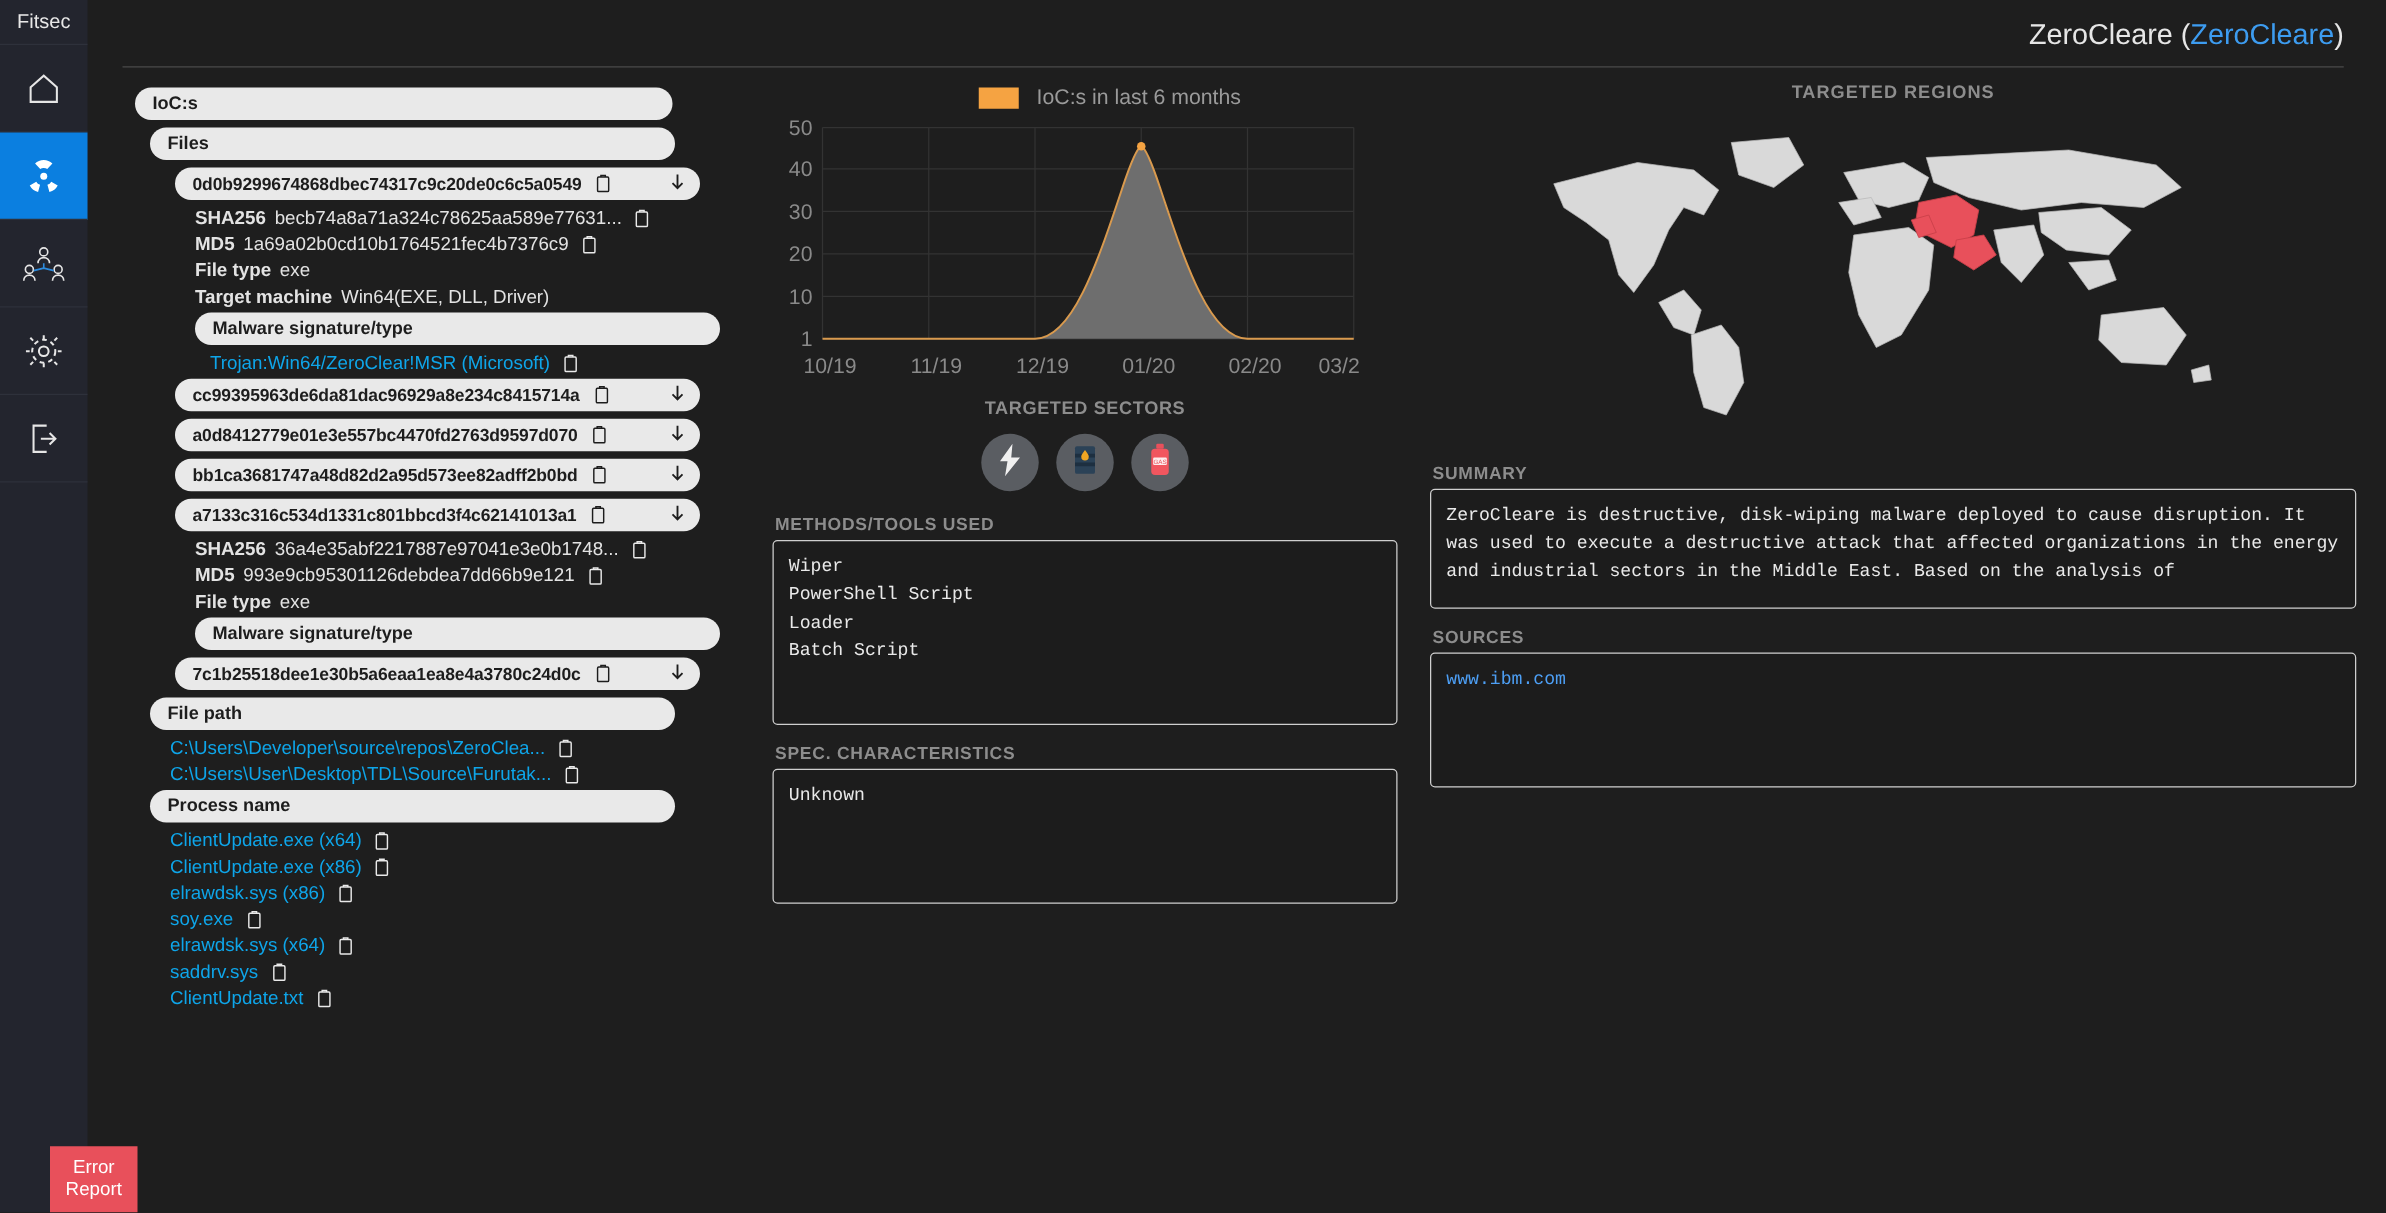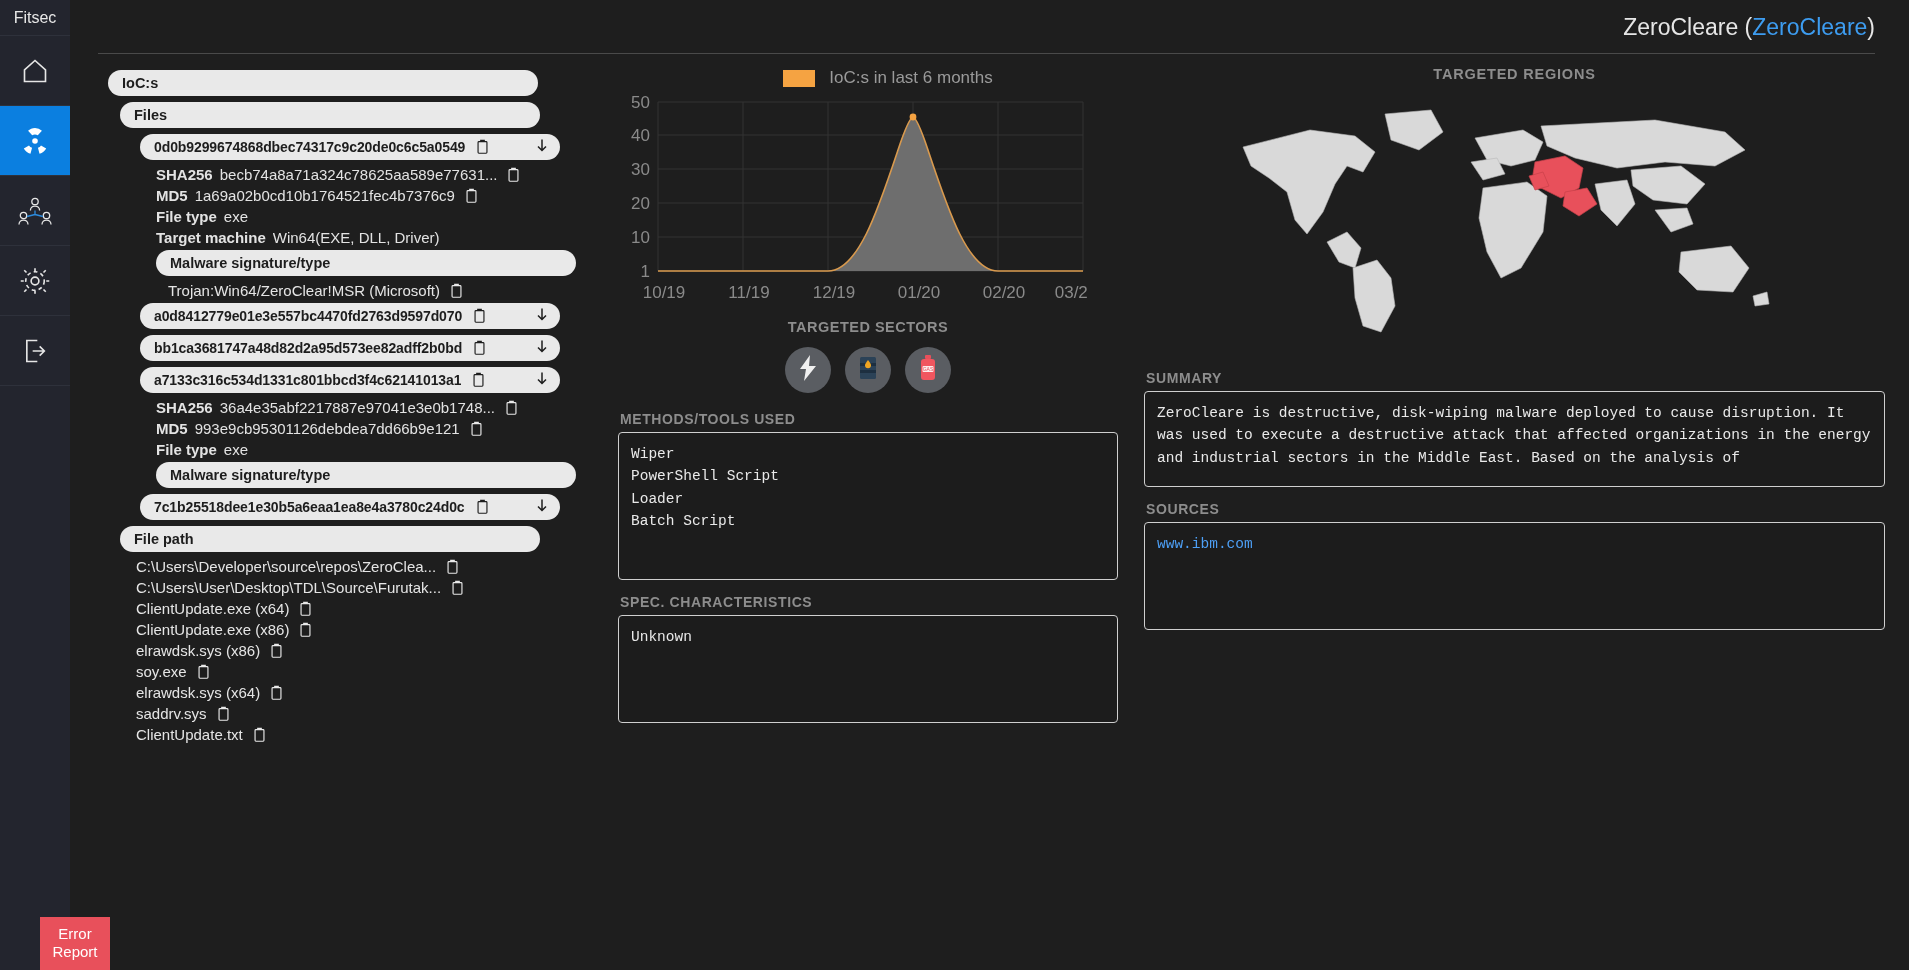--- a/index.html
+++ b/index.html
@@ -80,21 +80,21 @@
     color: #e3e3e3; font-size: 15px;
     margin: 0 0 4px 58px;
     display: flex; align-items: center;
     white-space: nowrap;
   }
   .kv b { font-weight: bold; margin-right: 7px; }
   .kv .val { overflow: hidden; text-overflow: ellipsis; max-width: 330px; }
   .kv .clip { margin-left: 9px; flex: 0 0 auto; }
 
   .plain {
-    color: #e5e5e5; font-size: 15px;
+    color: #0ea5e9; font-size: 15px;
     margin: 0 0 4px 38px;
     display: flex; align-items: center;
     white-space: nowrap;
   }
   .plain.ind { margin-left: 70px; }
   .plain .clip { margin-left: 9px; }
   .plain .txt { overflow: hidden; text-overflow: ellipsis; max-width: 320px; }
 
   .clip svg { display: block; }
 
@@ -284,62 +284,76 @@
           <span class="txt">Trojan:Win64/ZeroClear!MSR (Microsoft)</span>
           <span class="clip">
             <svg width="15" height="16" viewBox="0 0 16 18" fill="none" stroke="#e9e9e9" stroke-width="1.3">
               <rect x="3" y="3" width="10" height="13" rx="1"></rect>
                 <path d="M6 3V1.6h4V3"></path>
             </svg>
           </span>
         </div>
 
         <div class="pill hash">
-          <span class="pill-text">a0d8412779e01e3e557bc4470fd2763d9597d070</span>
+          <span class="pill-text">cc99395963de6da81dac96929a8e234c8415714a</span>
           <span class="clip">
             <svg width="15" height="16" viewBox="0 0 16 18" fill="none" stroke="#1d1d1d" stroke-width="1.3">
                 <rect x="3" y="3" width="10" height="13" rx="1"></rect>
                 <path d="M6 3V1.6h4V3"></path>
               </svg>
           </span>
           <span class="caret">
             <svg width="12" height="14" viewBox="0 0 12 14" fill="none" stroke="#1d1d1d" stroke-width="1.5">
                 <path d="M6 1v11M2 8l4 4 4-4"></path>
               </svg>
           </span>
         </div>
         <div class="pill hash">
-          <span class="pill-text">bb1ca3681747a48d82d2a95d573ee82adff2b0bd</span>
+          <span class="pill-text">a0d8412779e01e3e557bc4470fd2763d9597d070</span>
           <span class="clip">
             <svg width="15" height="16" viewBox="0 0 16 18" fill="none" stroke="#1d1d1d" stroke-width="1.3">
                 <rect x="3" y="3" width="10" height="13" rx="1"></rect>
                 <path d="M6 3V1.6h4V3"></path>
               </svg>
           </span>
           <span class="caret">
             <svg width="12" height="14" viewBox="0 0 12 14" fill="none" stroke="#1d1d1d" stroke-width="1.5">
                 <path d="M6 1v11M2 8l4 4 4-4"></path>
               </svg>
           </span>
         </div>
-
         <div class="pill hash">
-          <span class="pill-text">a7133c316c534d1331c801bbcd3f4c62141013a1</span>
+          <span class="pill-text">bb1ca3681747a48d82d2a95d573ee82adff2b0bd</span>
           <span class="clip">
             <svg width="15" height="16" viewBox="0 0 16 18" fill="none" stroke="#1d1d1d" stroke-width="1.3">
                 <rect x="3" y="3" width="10" height="13" rx="1"></rect>
                 <path d="M6 3V1.6h4V3"></path>
               </svg>
           </span>
           <span class="caret">
             <svg width="12" height="14" viewBox="0 0 12 14" fill="none" stroke="#1d1d1d" stroke-width="1.5">
                 <path d="M6 1v11M2 8l4 4 4-4"></path>
               </svg>
           </span>
         </div>
+
+        <div class="pill hash">
+          <span class="pill-text">a7133c316c534d1331c801bbcd3f4c62141013a1</span>
+          <span class="clip">
+            <svg width="15" height="16" viewBox="0 0 16 18" fill="none" stroke="#1d1d1d" stroke-width="1.3">
+                <rect x="3" y="3" width="10" height="13" rx="1"></rect>
+                <path d="M6 3V1.6h4V3"></path>
+              </svg>
+          </span>
+          <span class="caret">
+            <svg width="12" height="14" viewBox="0 0 12 14" fill="none" stroke="#1d1d1d" stroke-width="1.5">
+                <path d="M6 1v11M2 8l4 4 4-4"></path>
+              </svg>
+          </span>
+        </div>
         <div class="kv">
           <b>SHA256</b>
           <span class="val">36a4e35abf2217887e97041e3e0b1748...</span>
           <span class="clip">
             <svg width="15" height="16" viewBox="0 0 16 18" fill="none" stroke="#e9e9e9" stroke-width="1.3">
                 <rect x="3" y="3" width="10" height="13" rx="1"></rect>
                 <path d="M6 3V1.6h4V3"></path>
               </svg>
           </span>
         </div>
@@ -391,20 +405,23 @@
         <div class="plain">
           <span class="txt">C:\Users\User\Desktop\TDL\Source\Furutak...</span>
           <span class="clip">
             <svg width="15" height="16" viewBox="0 0 16 18" fill="none" stroke="#e9e9e9" stroke-width="1.3">
                 <rect x="3" y="3" width="10" height="13" rx="1"></rect>
                 <path d="M6 3V1.6h4V3"></path>
               </svg>
           </span>
         </div>
 
+        <div class="pill sect">
+          <span class="pill-text">Process name</span>
+        </div>
         <div class="plain">
           <span class="txt">ClientUpdate.exe (x64)</span>
           <span class="clip">
             <svg width="15" height="16" viewBox="0 0 16 18" fill="none" stroke="#e9e9e9" stroke-width="1.3">
                 <rect x="3" y="3" width="10" height="13" rx="1"></rect>
                 <path d="M6 3V1.6h4V3"></path>
               </svg>
           </span>
         </div>
         <div class="plain">

